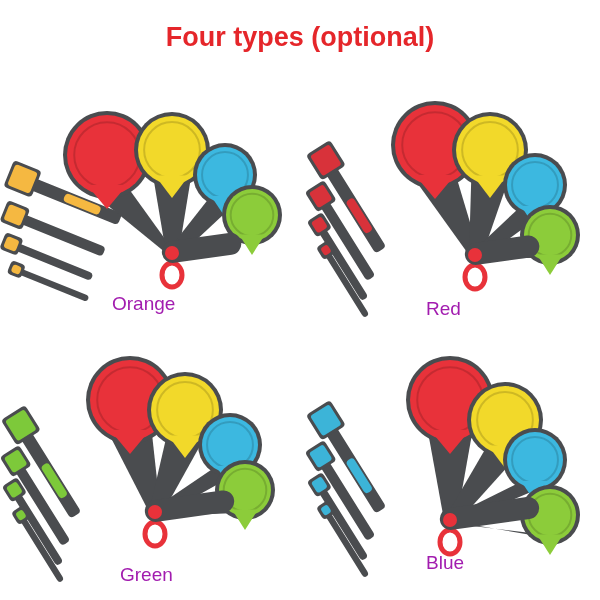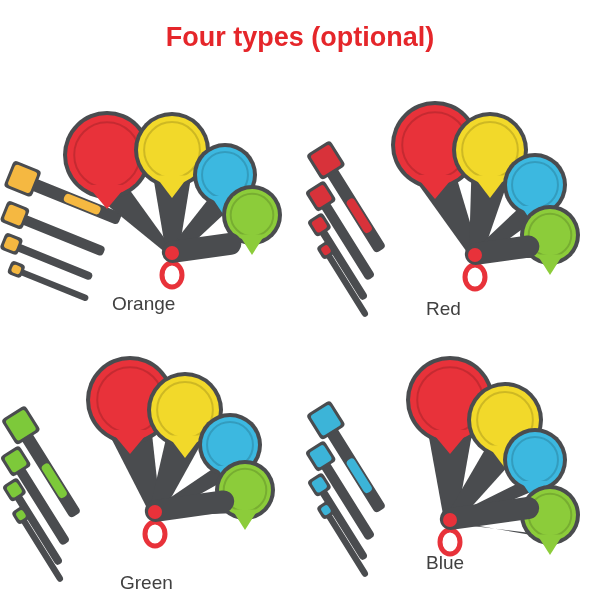--- a/index.html
+++ b/index.html
@@ -1,20 +1,20 @@
 <!DOCTYPE html>
 <html><head>
 <meta charset="utf-8">
 <style>
   html, body { margin:0; padding:0; background:#ffffff; }
   body { width:600px; height:600px; position:relative; overflow:hidden; font-family:"Liberation Sans", sans-serif; }
   .title { position:absolute; top:22px; left:0; width:600px; text-align:center; font-weight:bold; font-size:27px; color:#e5262a; font-family:"Liberation Sans", sans-serif; }
   .quad { position:absolute; width:300px; height:260px; }
   .quad svg { position:absolute; left:0; top:0; }
-  .label { position:absolute; font-size:19px; color:#404040; font-family:"Liberation Sans", sans-serif; }
+  .label { position:absolute; font-size:19px; color:#a21caf; font-family:"Liberation Sans", sans-serif; }
 </style>
 </head>
 <body>
 
 <div class="title">Four types (optional)</div>
 
 <div class="quad" id="q0" style="left:0;top:95px;">
     <svg width="300" height="260" viewBox="0 0 300 260">
   <g transform="translate(14,65) rotate(22)">
     <rect x="10.5" y="9" width="110" height="12.6" rx="4" fill="#4a4c4f"></rect>
@@ -246,14 +246,14 @@
     <circle cx="245" cy="175" r="21.32" fill="none" stroke="rgba(0,0,0,0.15)" stroke-width="2"></circle>
     <path d="M 232 194.5 L 245 215 L 258 194.5 Z" fill="#8ccc3a"></path>
   </g>
       <rect x="135" y="168" width="100" height="22" rx="11" fill="#4a4c4f" transform="rotate(-8 145 180)"></rect>
       <circle cx="145" cy="180" r="7" fill="#e8323a"></circle>
     </svg>
   </div>
 
 <div class="label" style="left:112px;top:293px;">Orange</div>
 <div class="label" style="left:426px;top:298px;">Red</div>
-<div class="label" style="left:120px;top:564px;margin-top:8px;">Green</div>
+<div class="label" style="left:120px;top:564px;">Green</div>
 <div class="label" style="left:426px;top:552px;">Blue</div>
 
 </body></html>

